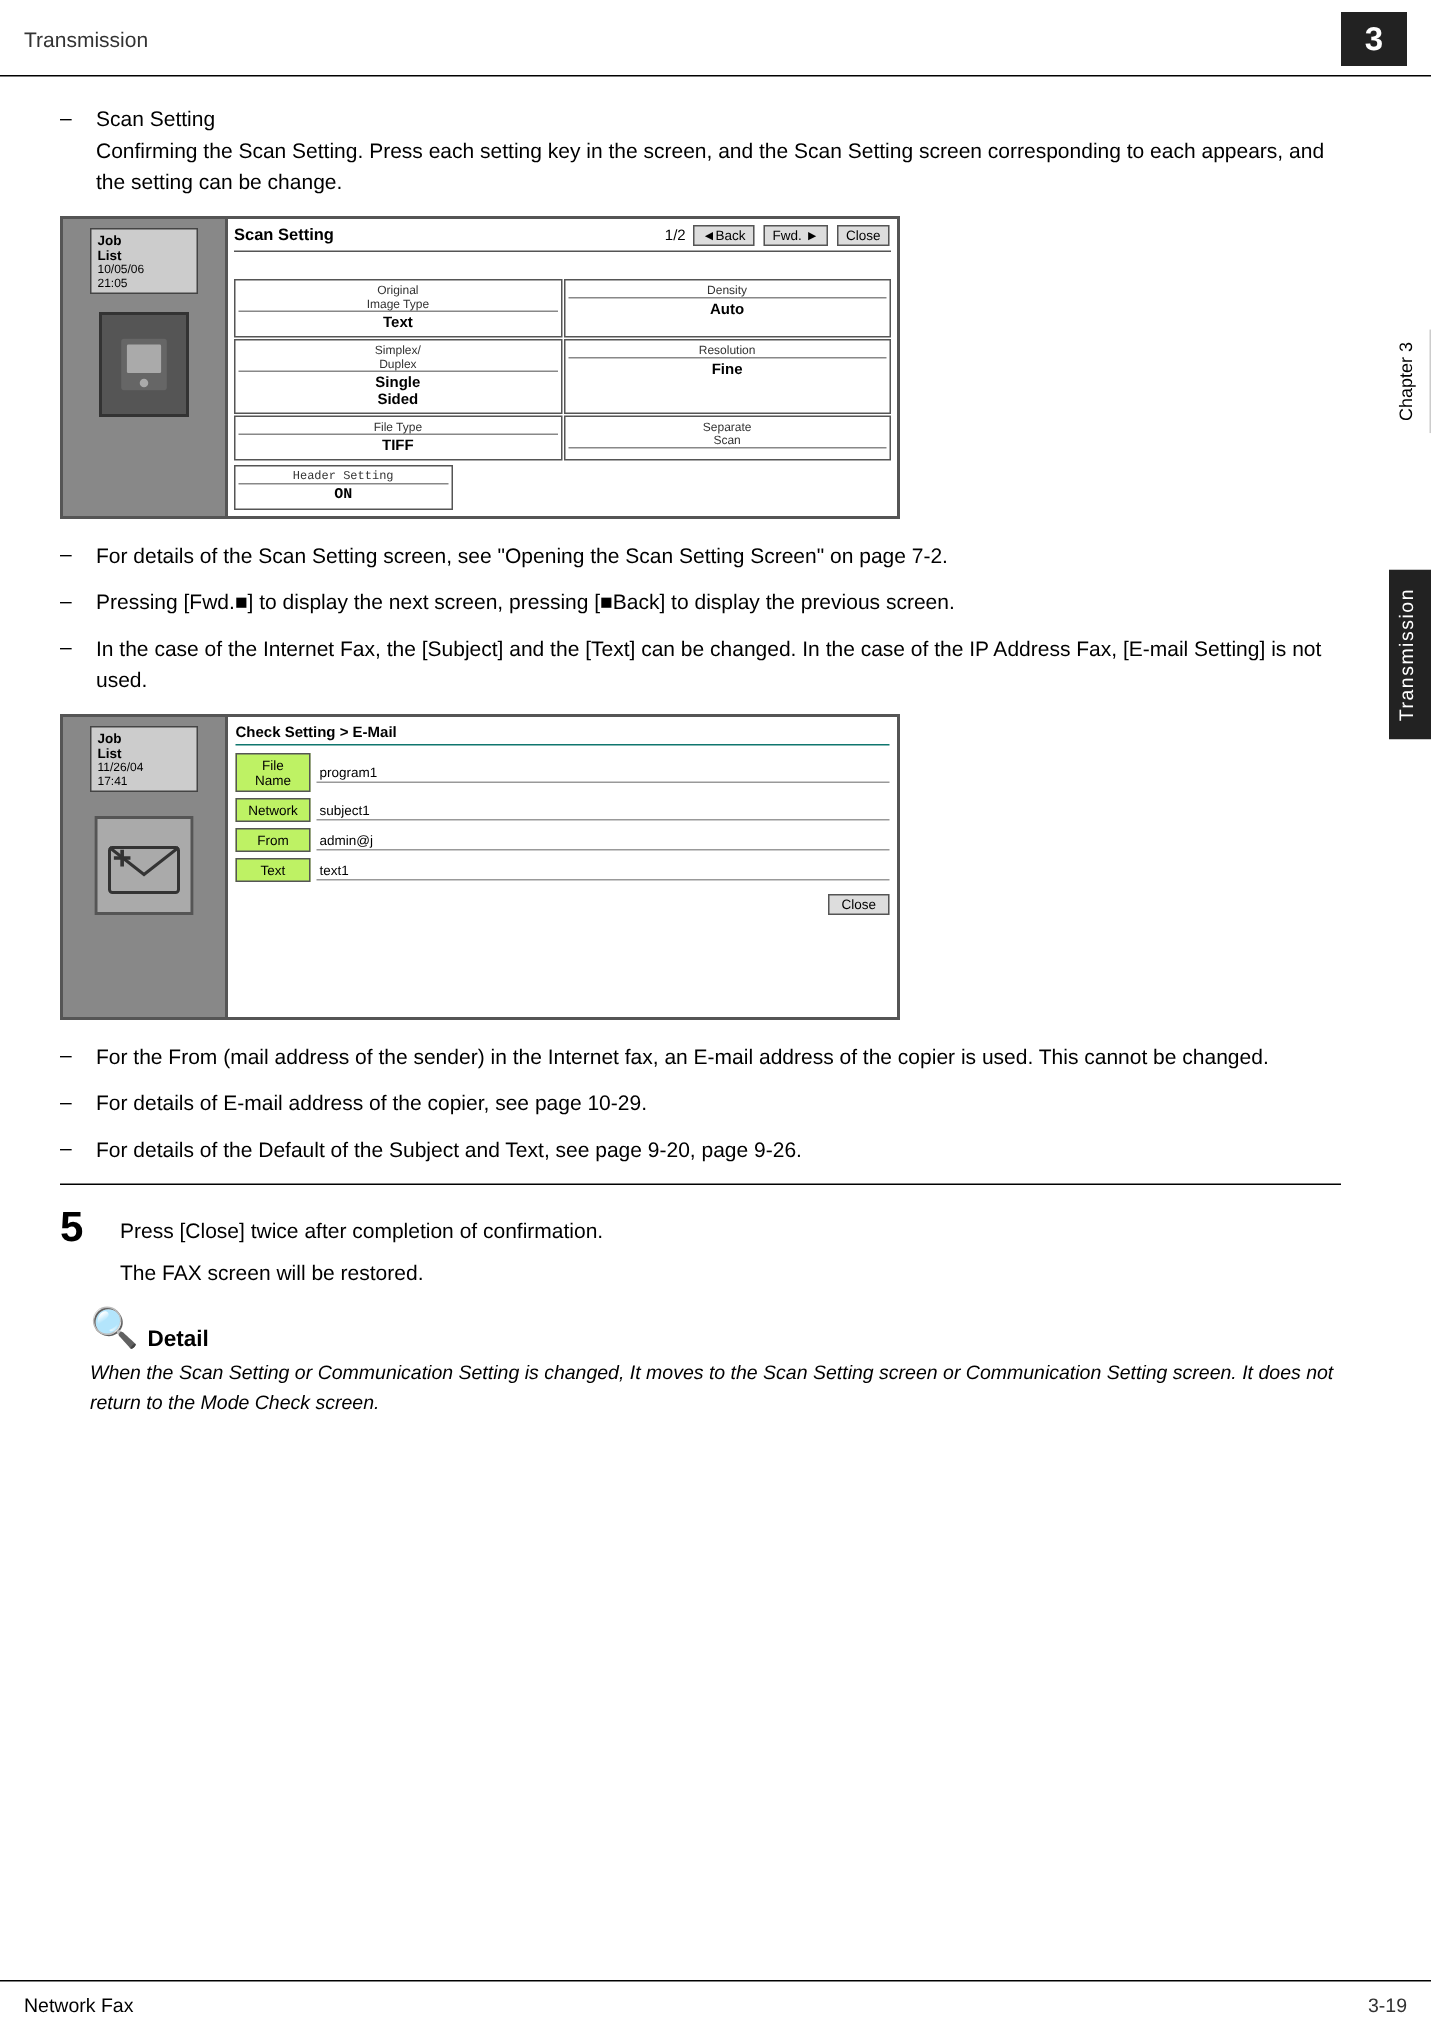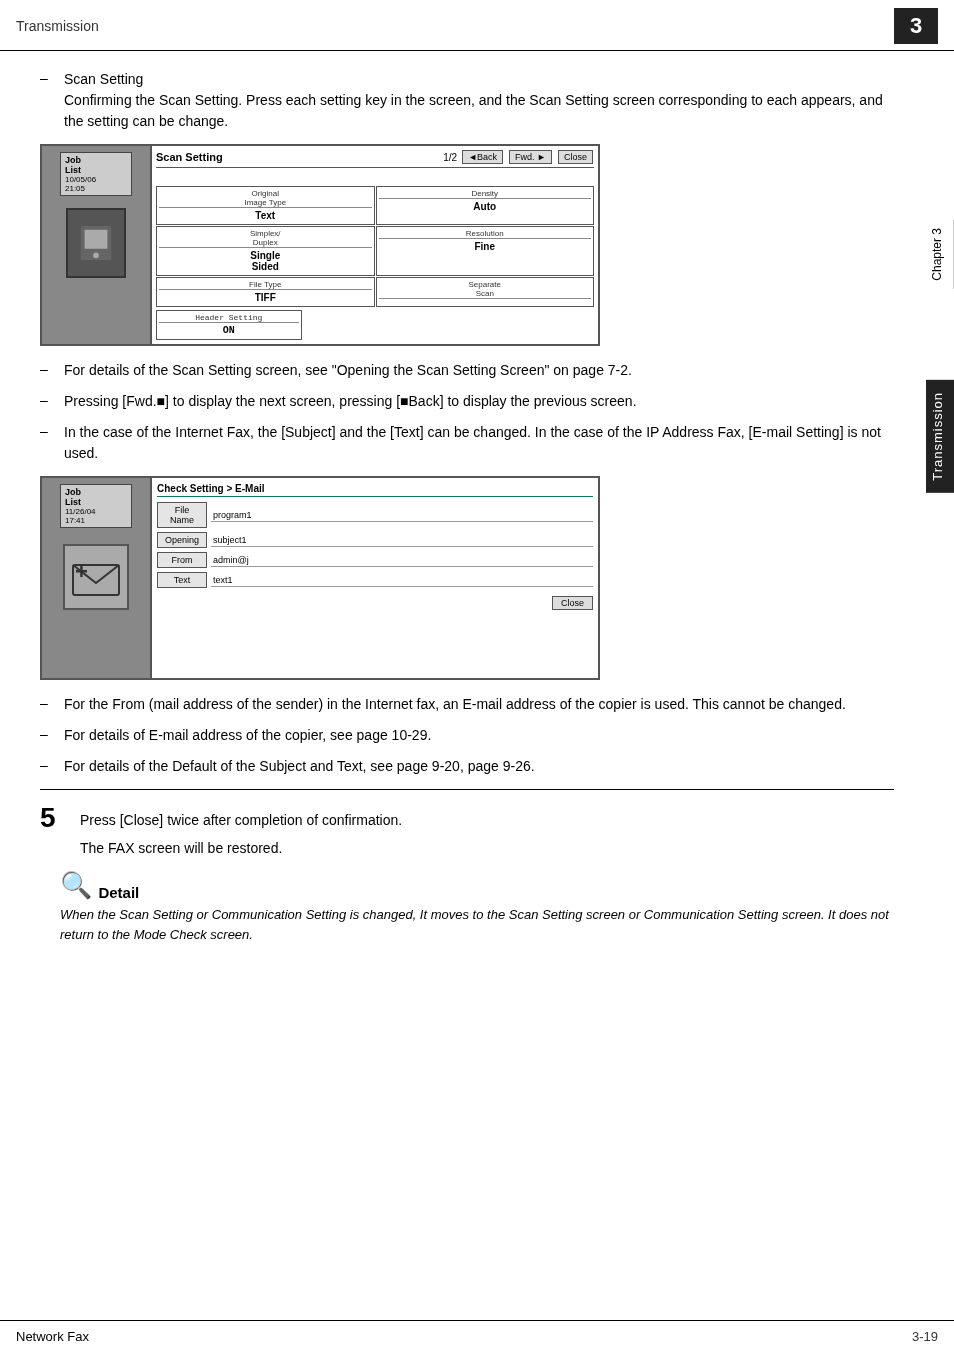--- a/index.html
+++ b/index.html
@@ -245,21 +245,21 @@
     .email-row {
       display: flex;
       align-items: center;
       margin-bottom: 4px;
       gap: 4px;
     }
     .email-row-label {
       border: 1px solid #555;
       font-size: 9px;
       padding: 2px 6px;
-      background: #e5e5e5;
+      background: #bef264;
       min-width: 50px;
       text-align: center;
     }
     .email-row-value {
       font-size: 9px;
       flex: 1;
       border-bottom: 1px solid #999;
       padding: 1px 2px;
     }
     .email-close-btn {
@@ -479,21 +479,21 @@
       </div>
     </div>
     <div class="email-panel">
       <div class="email-header-title">Check Setting &gt; E-Mail</div>
 
       <div class="email-row">
         <span class="email-row-label">File<br>Name</span>
         <span class="email-row-value">program1</span>
       </div>
       <div class="email-row">
-        <span class="email-row-label">Opening</span>
+        <span class="email-row-label">Network</span>
         <span class="email-row-value">subject1</span>
       </div>
       <div class="email-row">
         <span class="email-row-label">From</span>
         <span class="email-row-value">admin@j</span>
       </div>
       <div class="email-row">
         <span class="email-row-label">Text</span>
         <span class="email-row-value">text1</span>
       </div>

